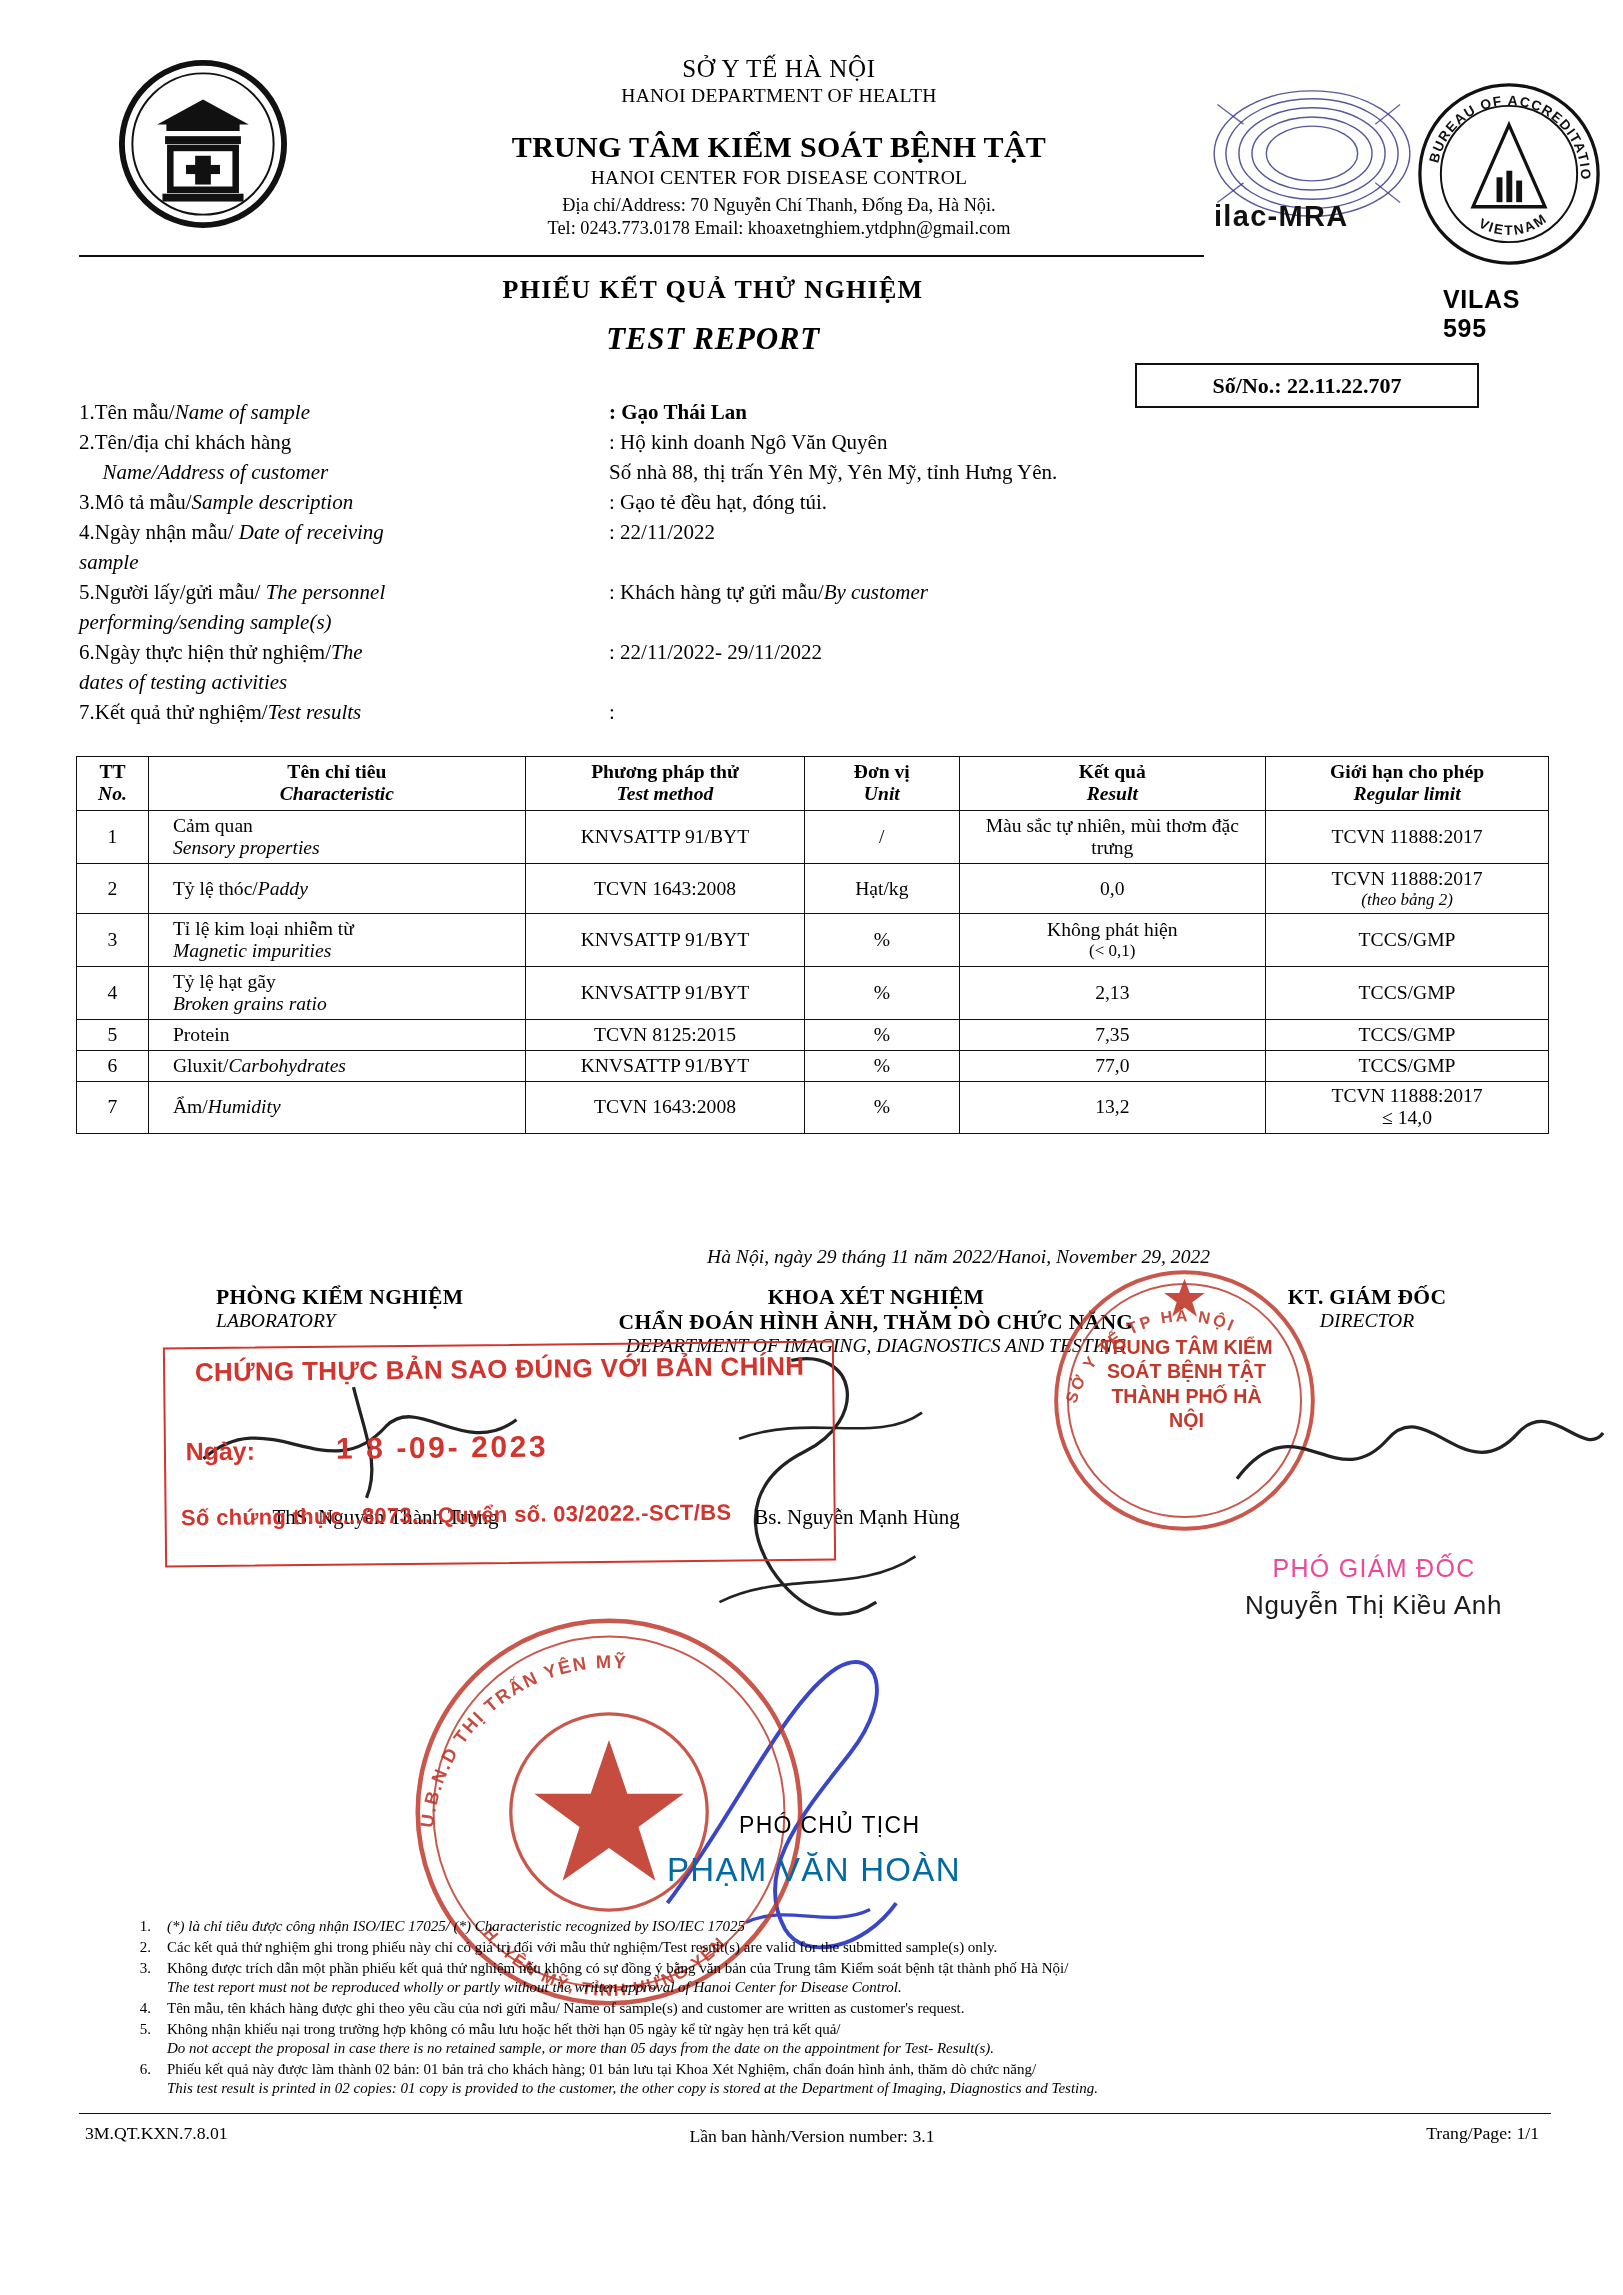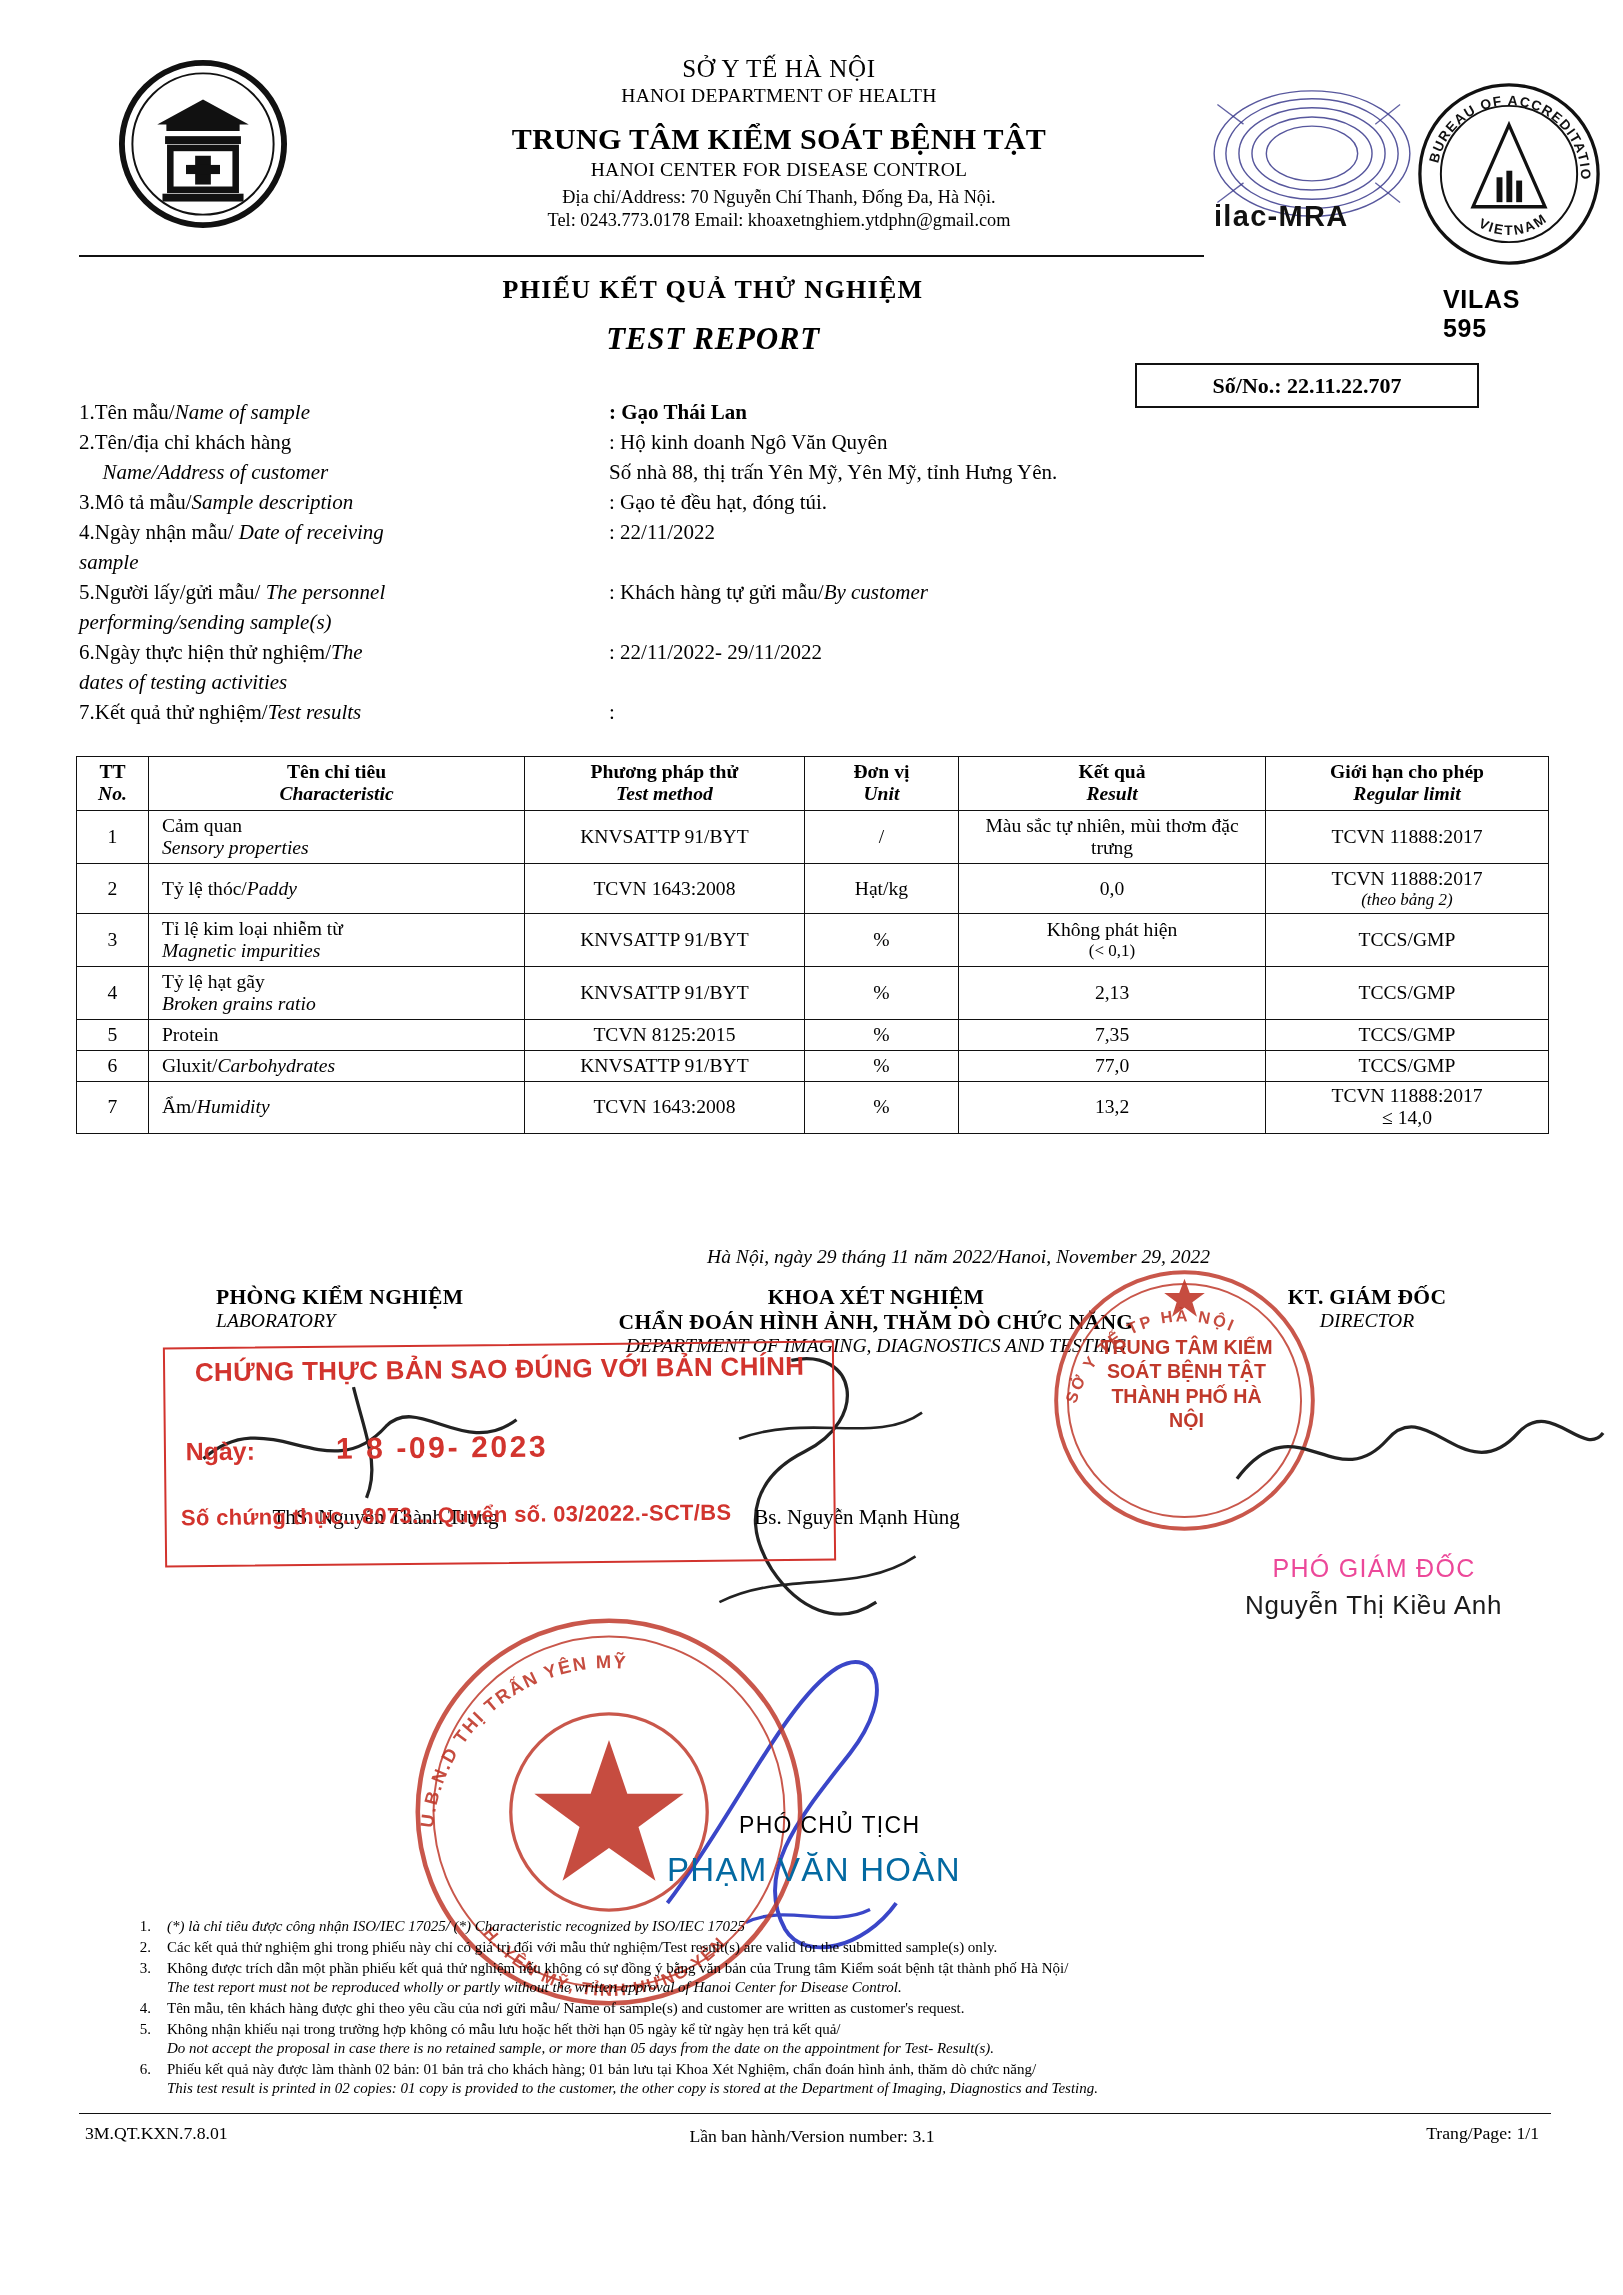--- a/index.html
+++ b/index.html
@@ -22,21 +22,21 @@
   }
   .logo-circle {
     position:absolute; left:39px; top:13px; width:170px; height:170px;
   }
   .header-center {
     position:absolute; left:314px; top:6.5px; width:772px;
     text-align:center; line-height:1.25;
   }
   .h-line1 { font-size:25px; letter-spacing:0.7px; }
   .h-line2 { font-size:19.6px; letter-spacing:0.3px; }
-  .h-line3 { font-size:30px; font-weight:bold; letter-spacing:0.3px; margin-top:12px;}
+  .h-line3 { font-size:30px; font-weight:bold; letter-spacing:0.3px; margin-top:20px;}
   .h-line4 { font-size:19.6px; letter-spacing:0.2px; }
   .h-line5 { font-size:18.3px; margin-top:3.9px; }
   .h-line6 { font-size:18.3px; }
 
   .ilac {
     position:absolute; left:1125px; top:39px; width:216px; height:137px;
   }
   .ilac-text {
     position:absolute; left:1135px; top:154px;
     font-family:"Liberation Sans", sans-serif;
@@ -88,21 +88,21 @@
     border-collapse:collapse;
     font-size:19.6px;
   }
   table.results th, table.results td {
     border:1.3px solid #111;
     padding:3.9px 5.2px;
     text-align:center;
     vertical-align:middle;
   }
   table.results th { font-weight:bold; line-height:1.15; }
-  table.results .c-name { text-align:left; padding-left:13px; }
+  table.results .c-name { text-align:left; padding-left:24px; }
   .sub-it { font-style:italic; display:block; }
   .col-no  { width:63px; }
   .col-ch  { width:379px; }
   .col-me  { width:281px; }
   .col-un  { width:150px; }
   .col-re  { width:314px; }
   .col-li  { width:285px;margin-left:11px; }
 
   
   .date-line {

